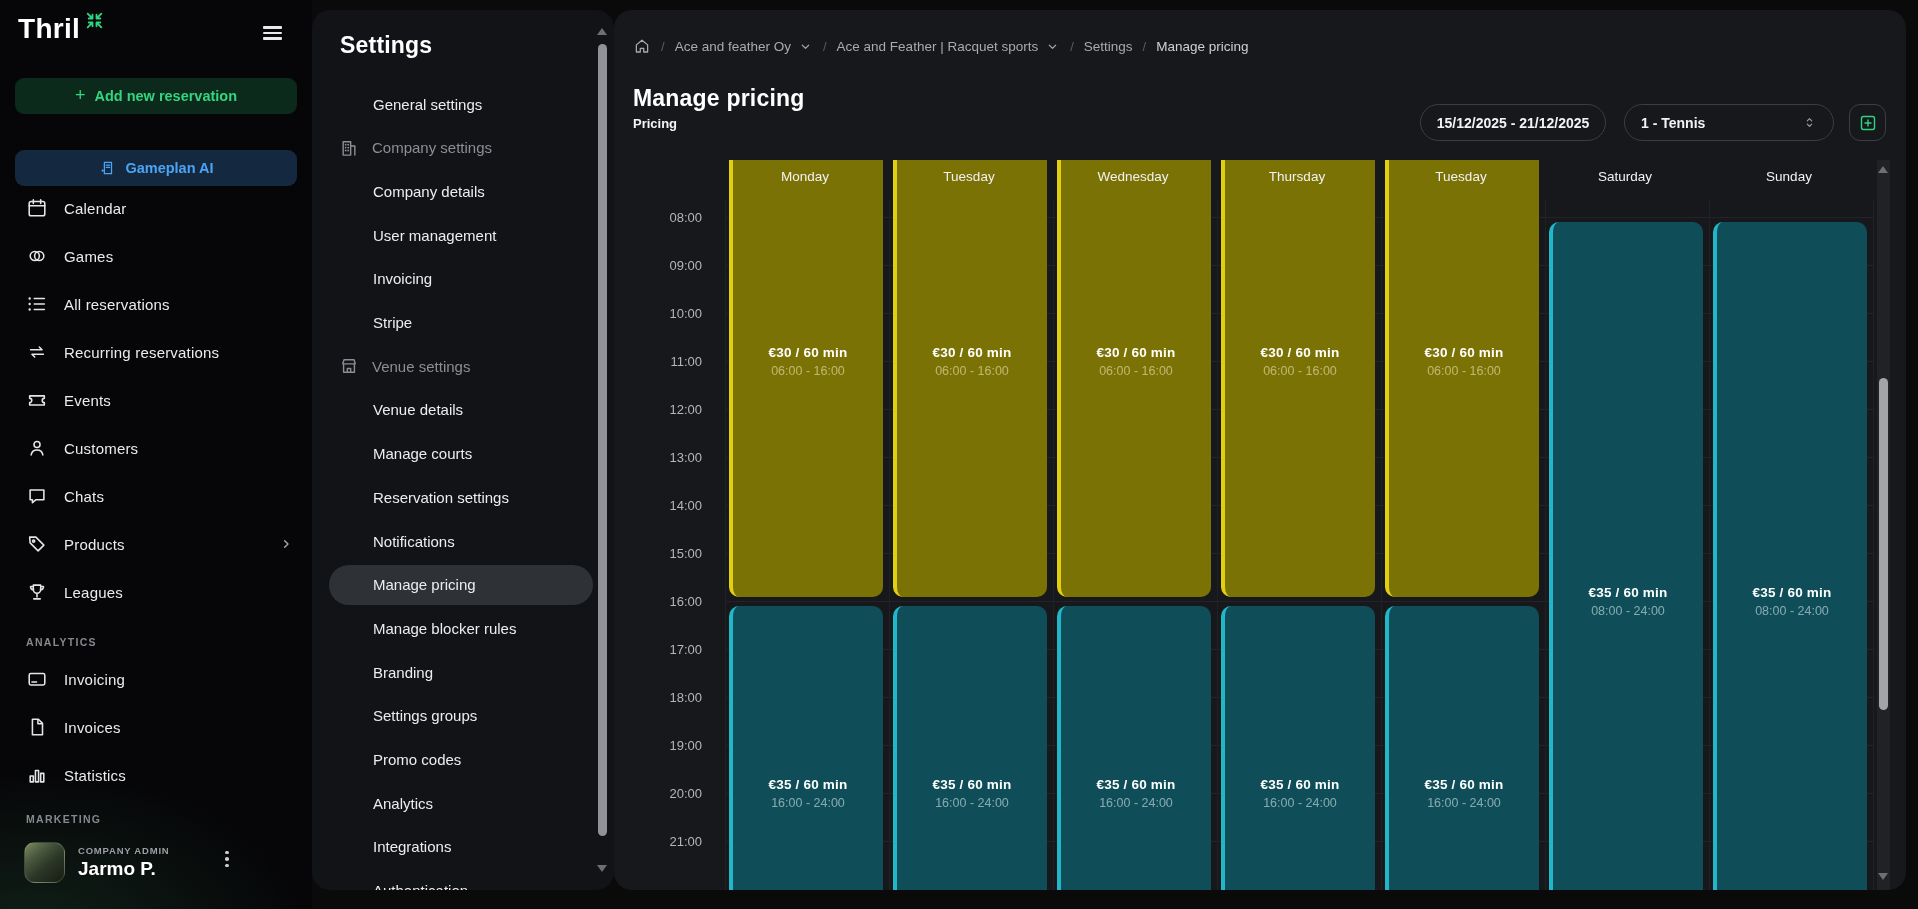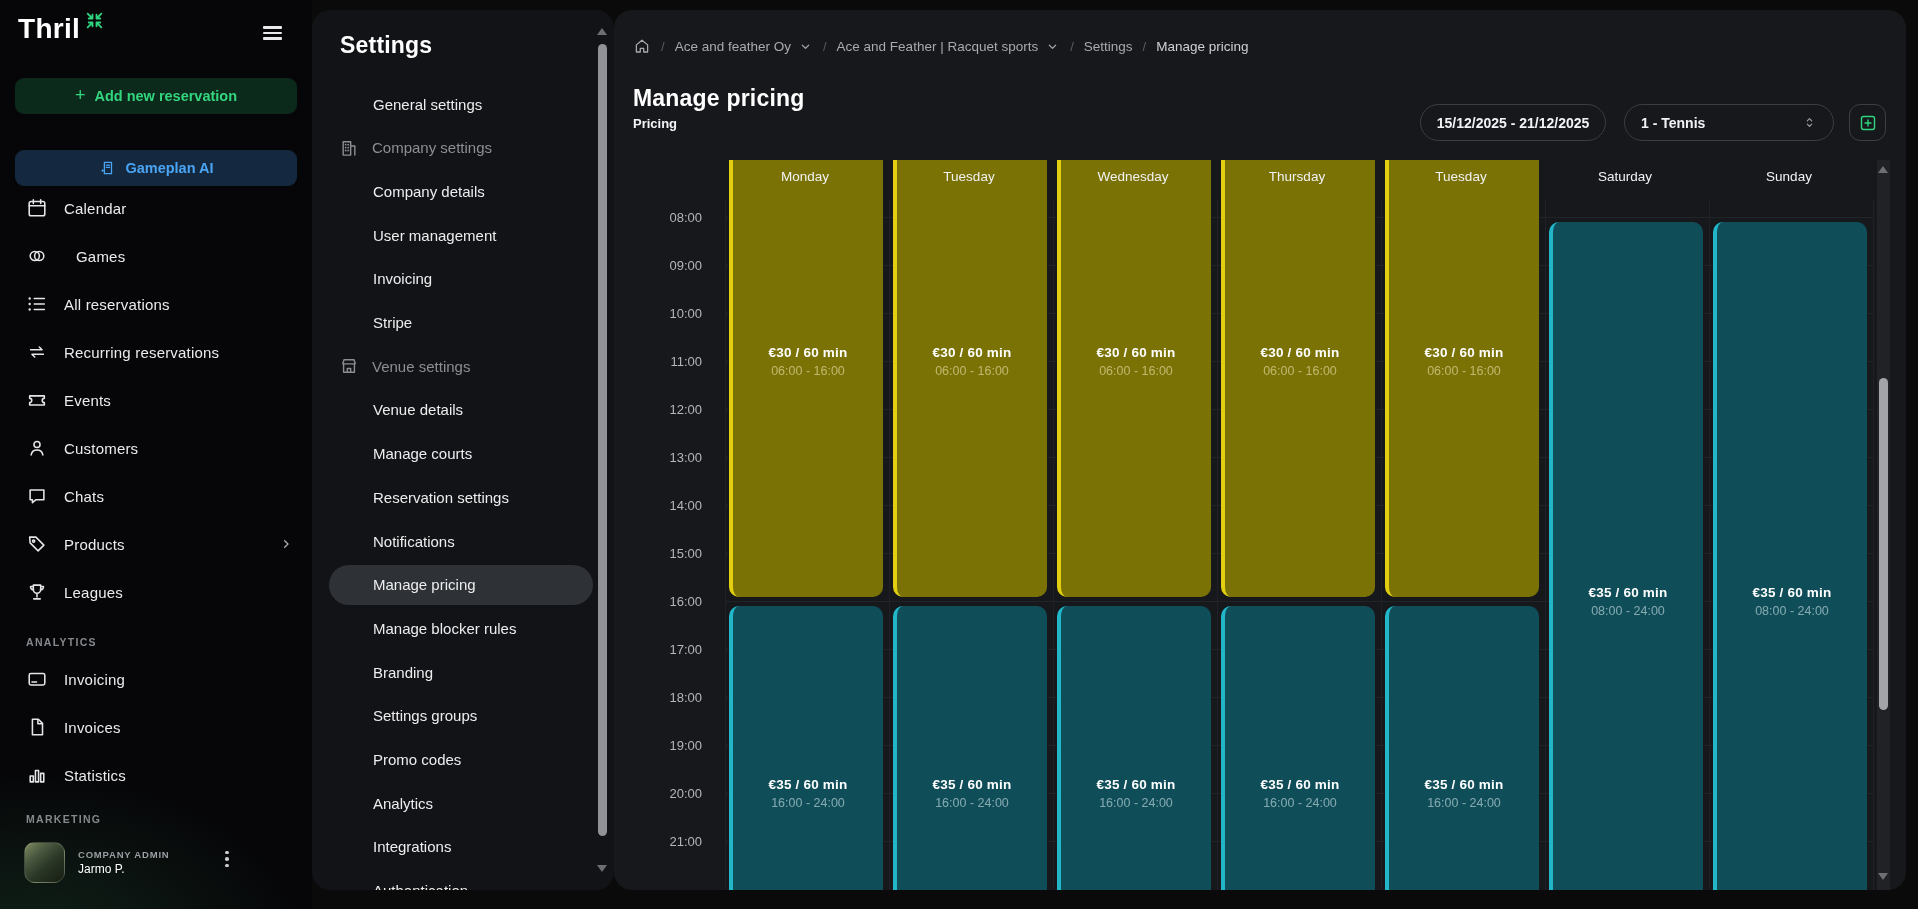--- a/index.html
+++ b/index.html
@@ -22,21 +22,21 @@
   #btn-gameplan .bicon{width:18px;height:18px;}
   .nav-item{position:absolute;left:0;width:312px;height:48px;display:flex;align-items:center;cursor:pointer;z-index:2;}
   .nav-item .nico{width:22px;height:22px;margin-left:26px;color:#e4e5e7;flex:none;}
   .nav-item .nlabel{margin-left:16px;color:#eaebec;font-size:15px;font-weight:500;letter-spacing:.2px;}
   .nav-item .nchev{position:absolute;right:18px;width:16px;height:16px;color:#a9acb0;}
   .section-label{position:absolute;left:26px;color:#85888d;font-size:10.5px;font-weight:600;letter-spacing:1.3px;z-index:2;}
   #user-row{position:absolute;left:0;top:836px;width:268px;height:52px;display:flex;align-items:center;cursor:pointer;z-index:2;}
   #avatar{width:41px;height:41px;border-radius:11px;margin-left:24px;flex:none;border:1px solid rgba(255,255,255,.14);background:linear-gradient(140deg,#7d8a5e 0%,#49583f 30%,#2a3626 58%,#161d12 100%);}
   #user-meta{margin-left:13px;display:flex;flex-direction:column;gap:2px;}
   #user-role{color:#9b9ea3;font-size:9.5px;font-weight:700;letter-spacing:.8px;}
-  #user-name{color:#fff;font-size:12px;font-weight:400;}
+  #user-name{color:#fff;font-size:19px;font-weight:700;}
   #user-kebab{position:absolute;right:32px;top:10px;width:18px;height:26px;display:flex;flex-direction:column;align-items:center;justify-content:center;gap:3px;cursor:pointer;}
   #user-kebab i{width:3.6px;height:3.6px;border-radius:50%;background:#cdced1;}
 
   
   #settings-panel{position:absolute;left:312px;top:10px;width:302px;height:880px;background:#121317;border-radius:18px;overflow:hidden;}
   #settings-title{position:absolute;left:28px;top:22px;color:#fff;font-size:23px;font-weight:800;letter-spacing:.2px;}
   .set-item{position:absolute;left:61px;height:22px;display:flex;align-items:center;color:#ededee;font-size:15px;font-weight:500;cursor:pointer;white-space:nowrap;z-index:2;}
   .set-section{position:absolute;left:27px;height:22px;display:flex;align-items:center;gap:13px;color:#8b8e93;font-size:15px;font-weight:500;cursor:default;white-space:nowrap;z-index:2;}
   .set-section .sico{width:20px;height:20px;color:#8b8e93;}
   #set-selected-pill{position:absolute;left:17px;width:264px;height:40px;border-radius:20px;background:#2e3136;z-index:1;}
@@ -116,21 +116,21 @@
     <div id="nav-list">
         <div class="nav-item" style="top: 184px;">
           <span class="nico">
             <svg viewBox="0 0 24 24" fill="none" stroke="currentColor" stroke-width="1.7" stroke-linecap="round" stroke-linejoin="round" width="100%" height="100%">
               <rect x="3.5" y="5" width="17" height="15.5" rx="2"></rect>
               <path d="M3.5 9.5h17M8 3v4M16 3v4"></path>
             </svg>
           </span>
                  <span class="nlabel">Calendar</span>
                  </div>
-        <div class="nav-item" style="top: 232px; gap: 12px;">
+        <div class="nav-item" style="top: 232px;">
           <span class="nico">
             <svg viewBox="0 0 24 24" fill="none" stroke="currentColor" stroke-width="1.7" stroke-linecap="round" stroke-linejoin="round" width="100%" height="100%">
               <circle cx="9.6" cy="12" r="5"></circle>
               <circle cx="14.4" cy="12" r="5"></circle>
             </svg>
           </span>
                  <span class="nlabel">Games</span>
                  </div>
         <div class="nav-item" style="top: 280px;">
           <span class="nico">

